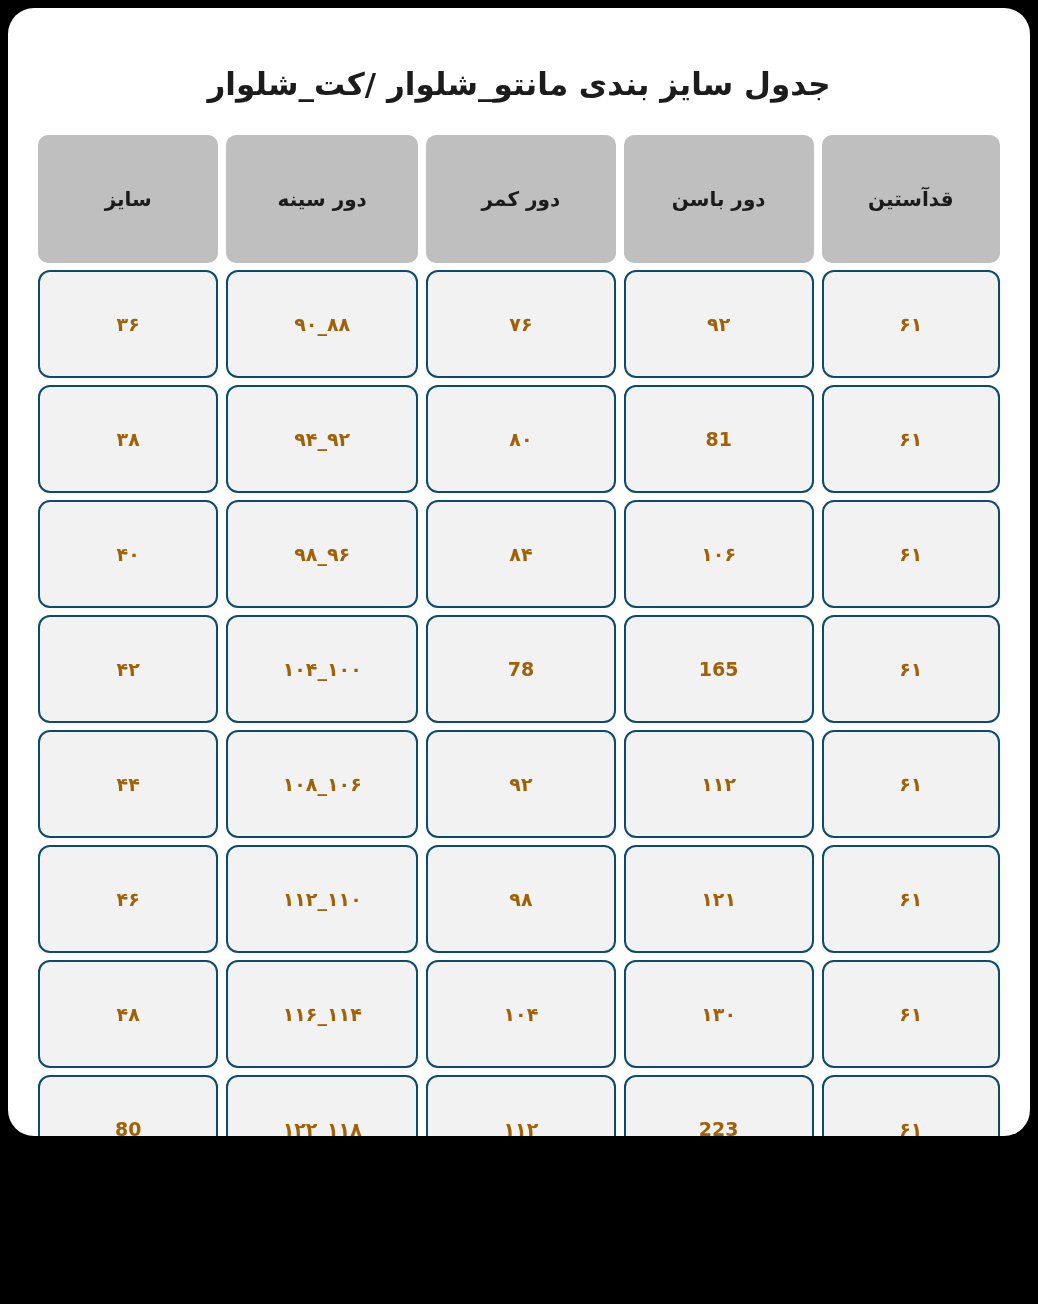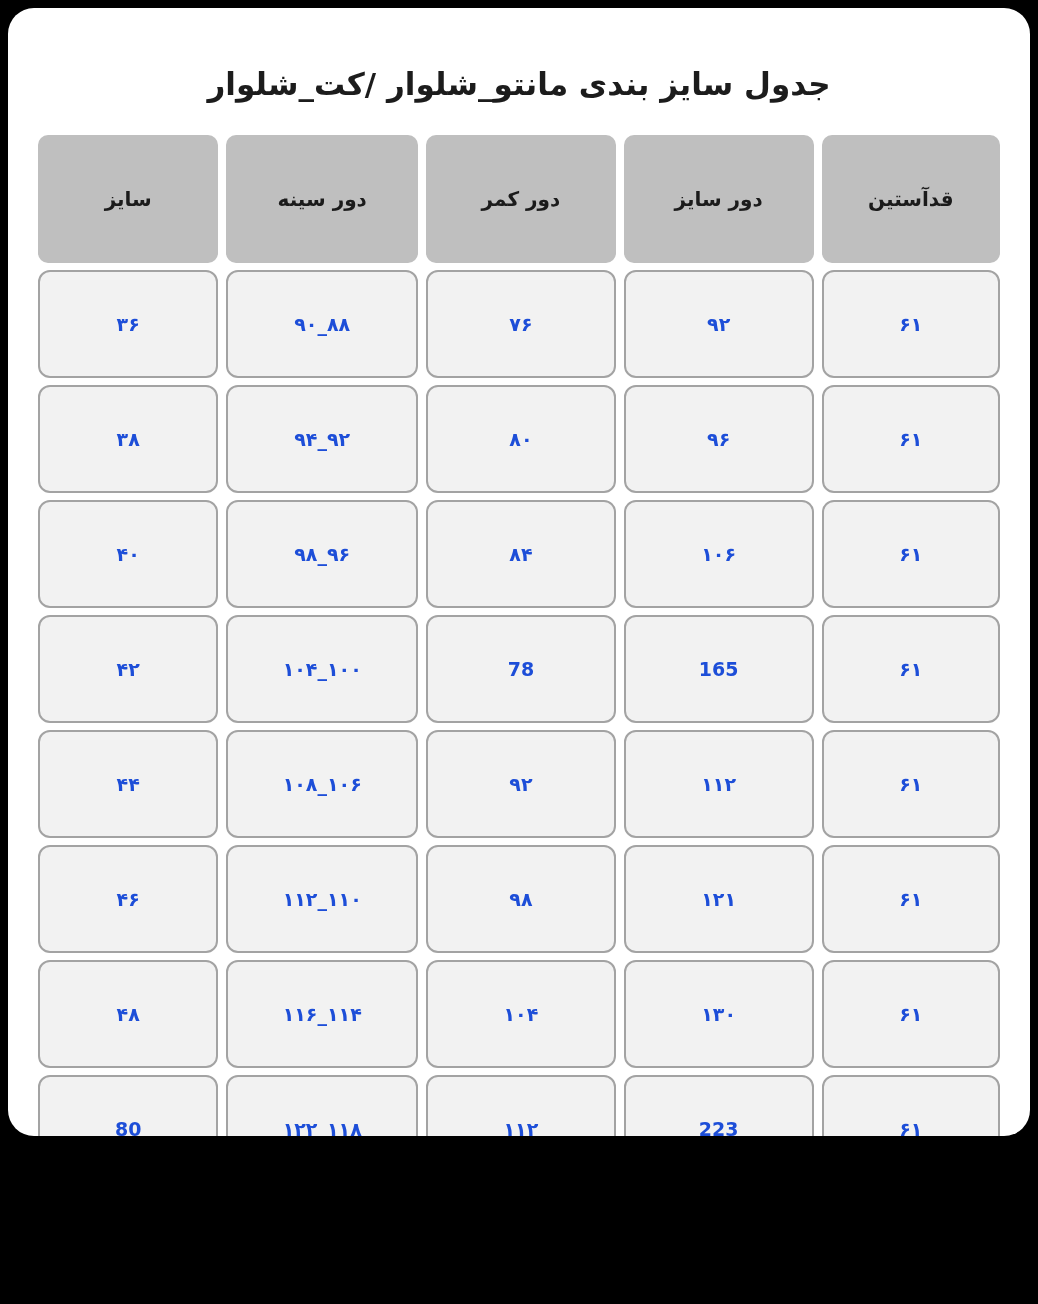--- a/index.html
+++ b/index.html
@@ -51,22 +51,22 @@
     font-size: 20px;
     font-weight: bold;
     height: 104px;
     border-radius: 10px;
     text-align: center;
     vertical-align: middle;
     padding: 12px;
   }
   table.size-table td {
     background: #f2f2f2;
-    border: 2px solid #a3a3a3;
-    color: #1d4ed8;
+    border: 2px solid #0c4a6e;
+    color: #a16207;
     font-size: 19px;
     font-weight: bold;
     height: 108px;
     border-radius: 12px;
     text-align: center;
     vertical-align: middle;
     padding: 0;
     box-sizing: border-box;
   }
   col.col-size  { width: 19.2%; }
@@ -87,37 +87,37 @@
       <colgroup>
         <col class="col-sleeve">
         <col class="col-hip">
         <col class="col-waist">
         <col class="col-chest">
         <col class="col-size">
       </colgroup>
       <thead>
         <tr>
           <th>قدآستین</th>
-          <th>دور سایز</th>
+          <th>دور باسن</th>
           <th>دور کمر</th>
           <th>دور سینه</th>
           <th>سایز</th>
         </tr>
       </thead>
       <tbody>
         <tr>
           <td>۶۱</td>
           <td>۹۲</td>
           <td>۷۶</td>
           <td>۸۸_۹۰</td>
           <td>۳۶</td>
         </tr>
         <tr>
           <td>۶۱</td>
-          <td>۹۶</td>
+          <td>81</td>
           <td>۸۰</td>
           <td>۹۲_۹۴</td>
           <td>۳۸</td>
         </tr>
         <tr>
           <td>۶۱</td>
           <td>۱۰۶</td>
           <td>۸۴</td>
           <td>۹۶_۹۸</td>
           <td>۴۰</td>

